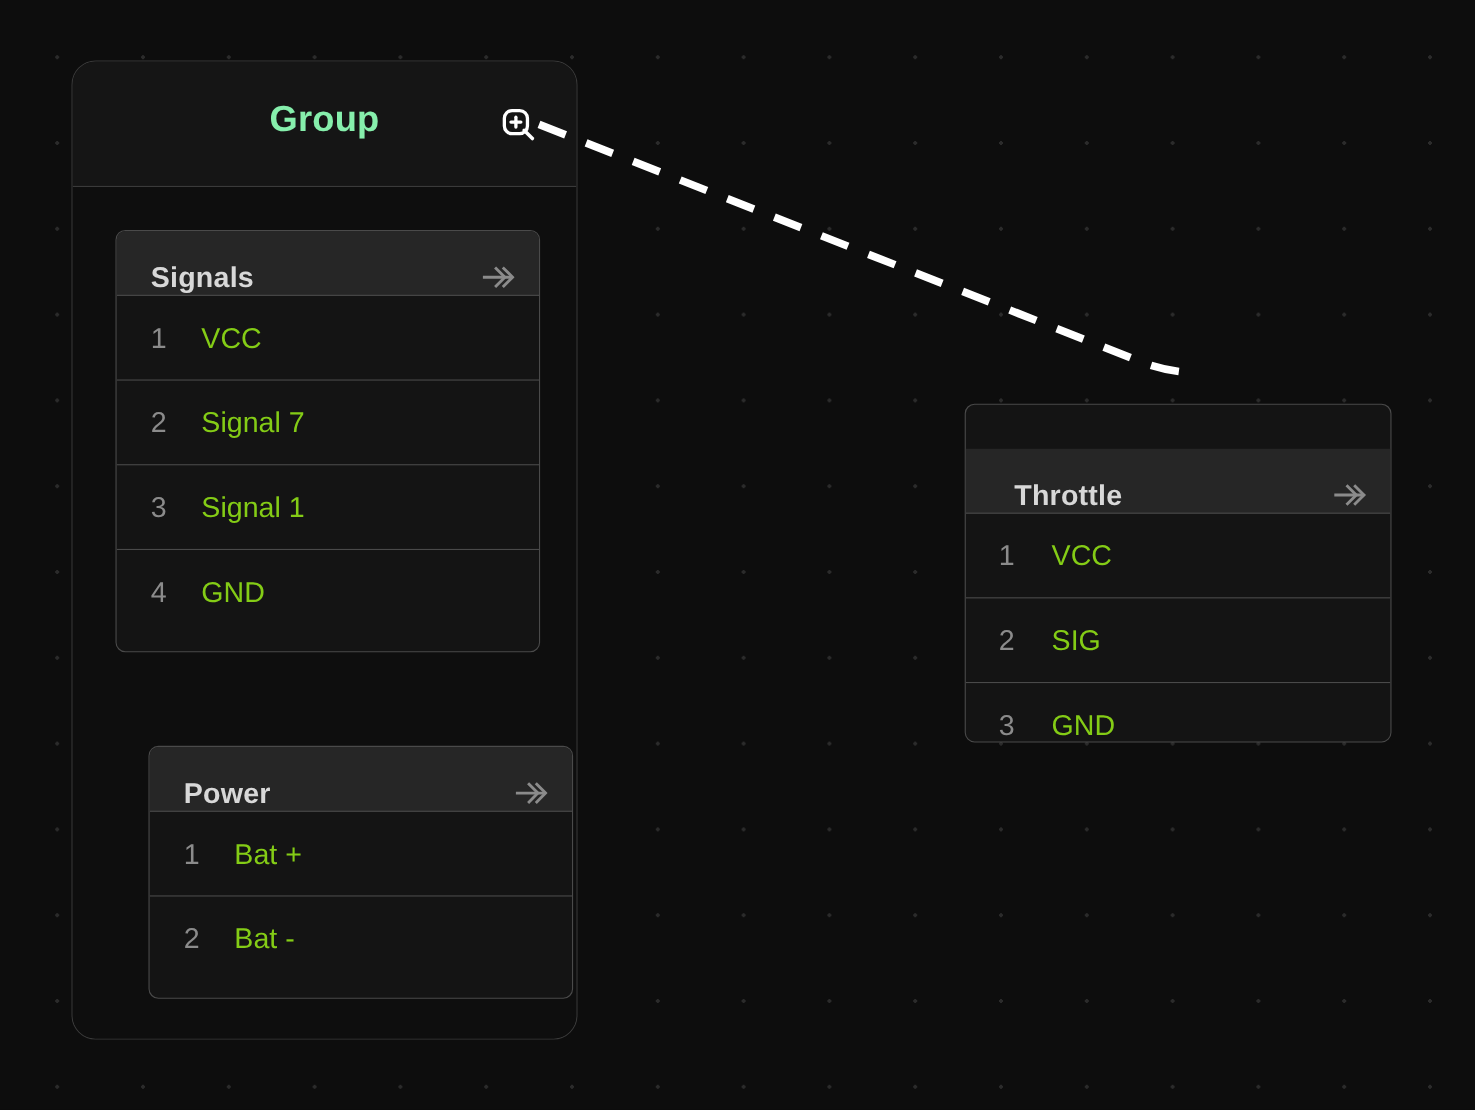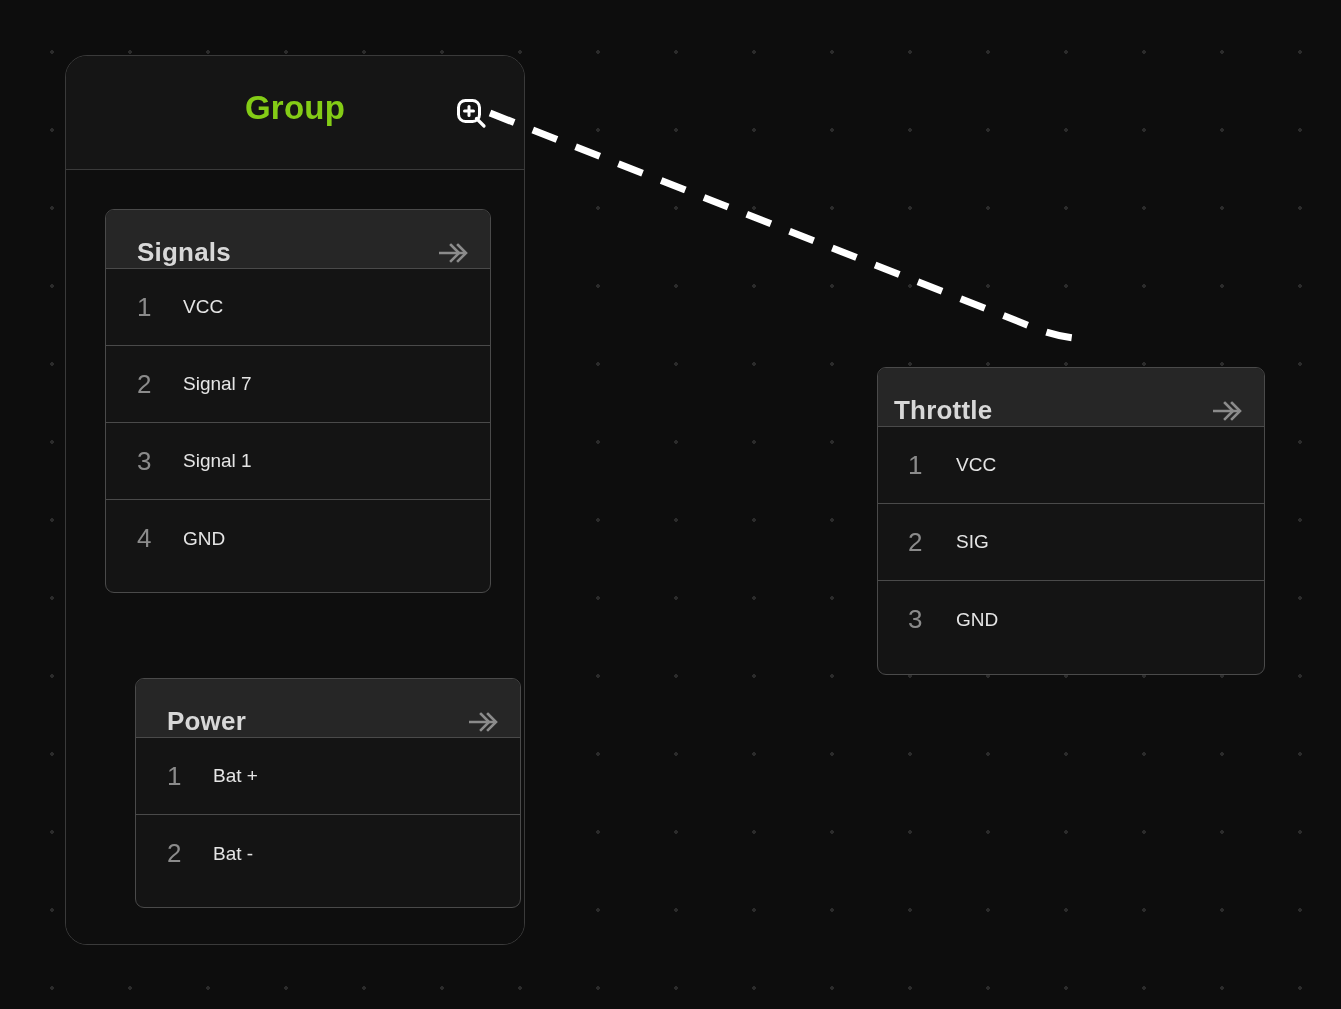--- a/index.html
+++ b/index.html
@@ -45,21 +45,21 @@
     border-bottom: 1px solid #3a3a3a;
     box-sizing: border-box;
   }
   #group-title {
     position: absolute;
     left: 0; right: 0;
     top: 33px;
     text-align: center;
     font-size: 33px;
     font-weight: bold;
-    color: #84cc16;
+    color: #86efac;
     letter-spacing: 0.2px;
     user-select: none;
   }
   #group-zoom-btn {
     position: absolute;
     left: 385px;
     top: 37px;
     width: 42px;
     height: 42px;
     display: flex;
@@ -112,31 +112,31 @@
     cursor: pointer;
   }
   .pin-row:last-child { border-bottom: none; }
   .pin-num {
     font-size: 26px;
     color: #8b8b8b;
     width: 46px;
     user-select: none;
   }
   .pin-label {
-    font-size: 19px;
-    color: #e5e5e5;
+    font-size: 26px;
+    color: #84cc16;
     user-select: none;
   }
 
   
   #card-signals { left: 39px; top: 39px; width: 386px; height: 384px; }
   #card-power   { left: 39px; top: 508px; width: 386px; height: 230px; margin-left: 30px; }
   #card-throttle{ left: 877px; top: 367px; width: 388px; height: 308px; }
   #card-throttle .pin-num { width: 48px; }
-  #card-throttle .card-header { padding-left: 16px; }
+  #card-throttle .card-header { padding-left: 44px; margin-top: 40px; }
   #card-throttle .pin-row { padding-left: 30px; }
 
   
   #edge-layer {
     position: absolute;
     inset: 0;
     pointer-events: none;
   }
   .edge-path {
     fill: none;

